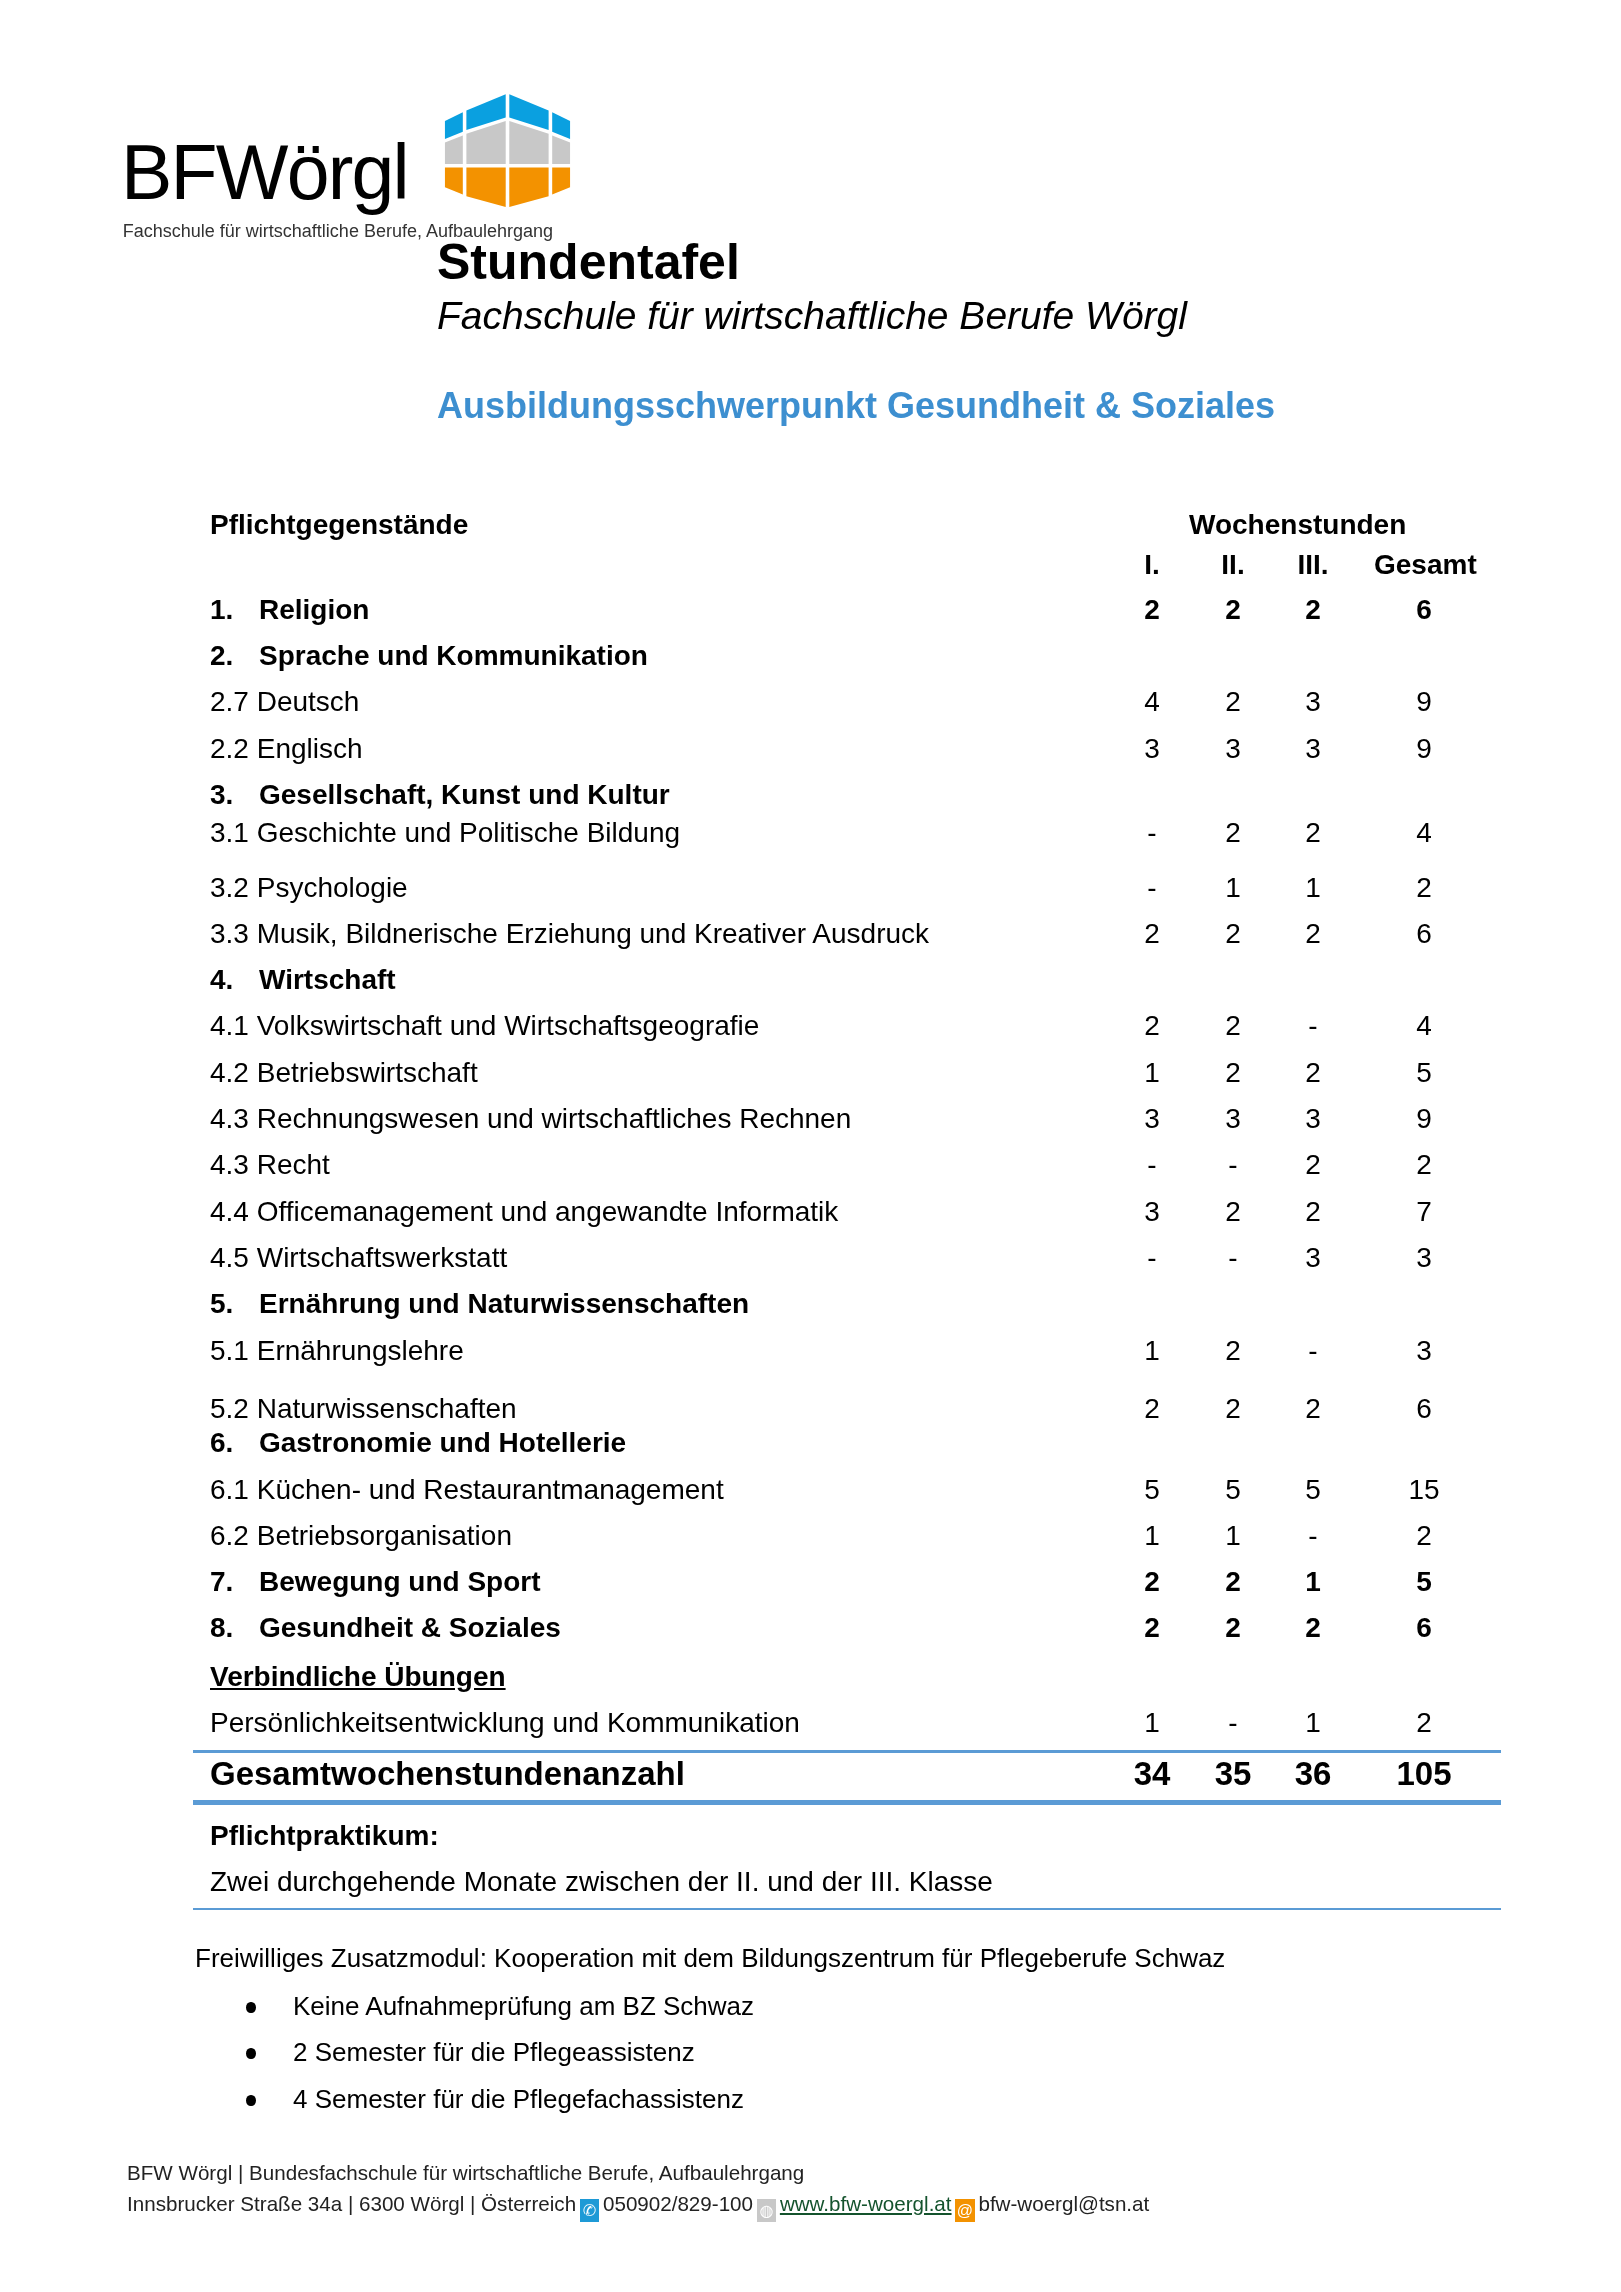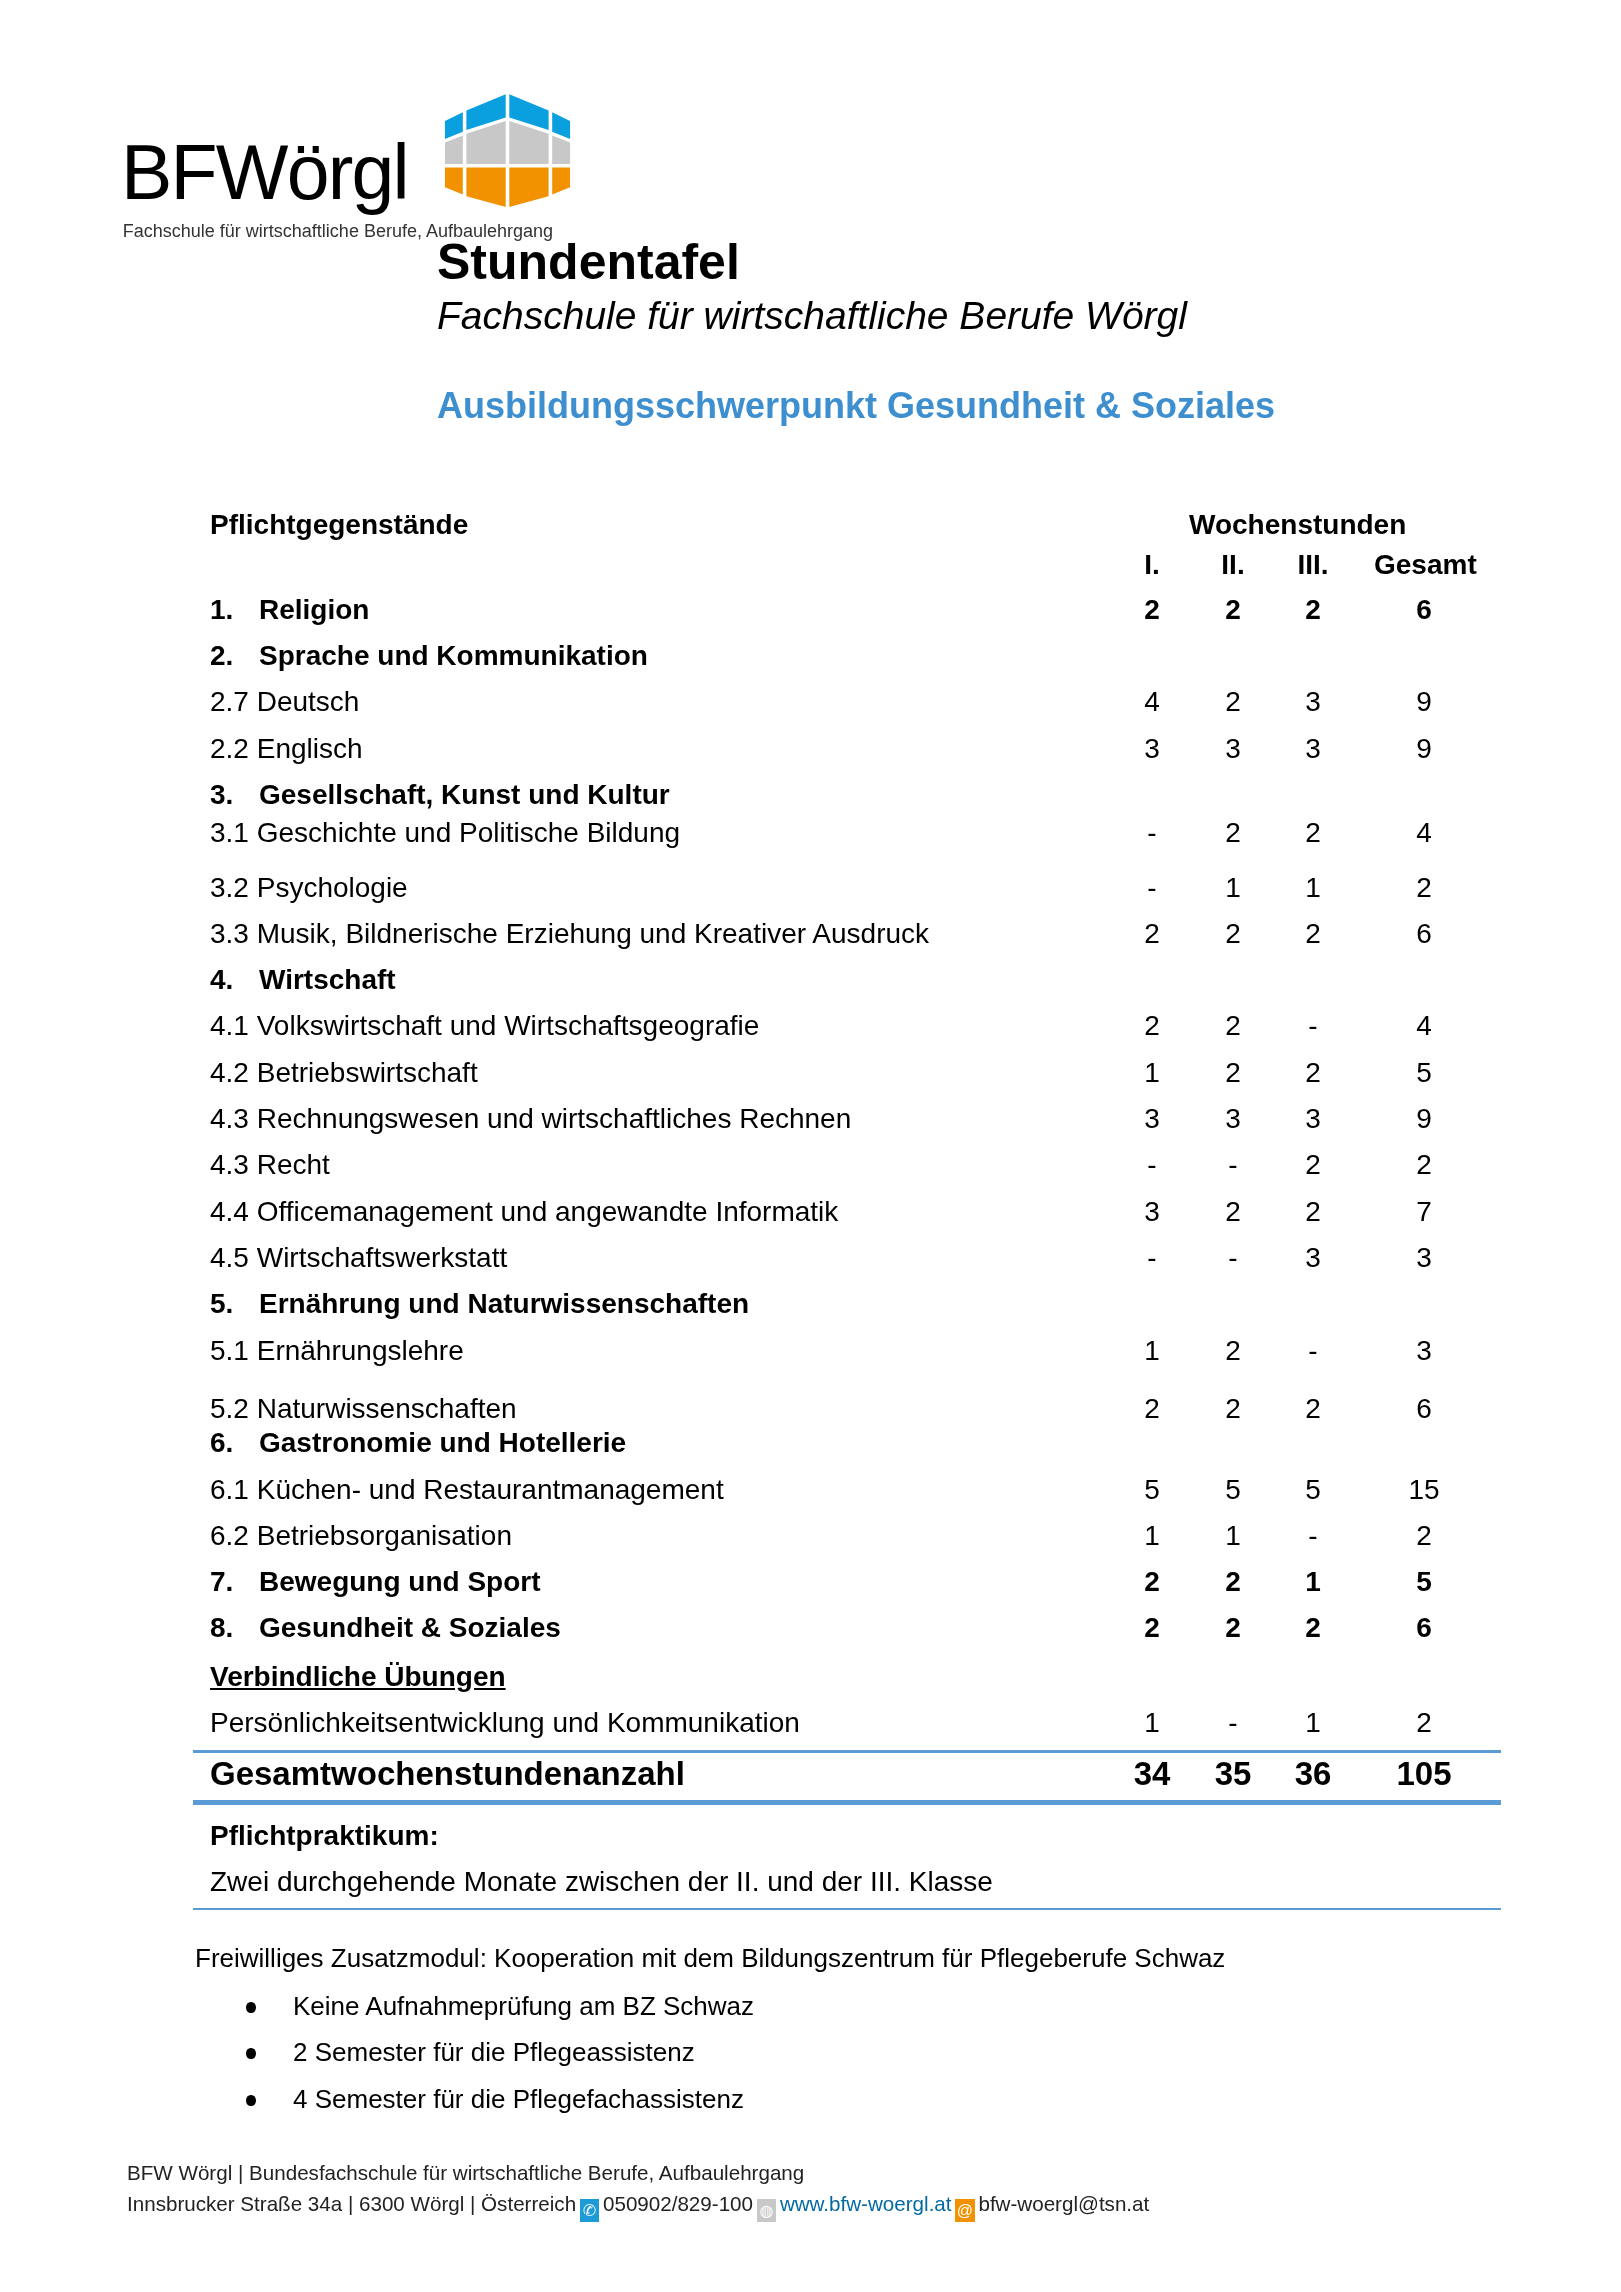--- a/index.html
+++ b/index.html
@@ -20,21 +20,21 @@
   .row .name{position:absolute;left:49px;}
   .row.bold{font-weight:bold;}
   .cell{position:absolute;top:0;width:54px;text-align:center;}
   .c1{left:915px;} .c2{left:996px;} .c3{left:1076px;} .c4{left:1178px;width:72px;}
   .rule{position:absolute;left:193px;width:1308px;background:#5b9bd5;}
   .bullets .b{position:absolute;left:246px;font-size:26px;}
   .bullets .b .dot{position:absolute;left:0;top:10.7px;width:9.9px;height:11.6px;border-radius:50%;background:#000;}
   .bullets .b .txt{position:absolute;left:47px;top:0;white-space:nowrap;}
   .footer{left:83px;font-size:20.6px;color:#222;white-space:nowrap;margin-left:44px;}
   .fi{display:inline-block;width:19.7px;height:23px;vertical-align:-4.5px;margin:0 3.6px;color:#fff;font-size:16px;text-align:center;line-height:23px;}
-  a.link{color:#0369a1;}
+  a.link{color:#14532d;text-decoration:underline;}
 </style>
 </head>
 <body>
 
 <div id="logo" class="abs">
   <span class="logo-text">BFWörgl</span>
   <svg class="logo-mark" width="143" height="115" viewBox="0 0 160 128">
 
     <polygon points="10,30 30,20 30,42 10,50" fill="#0aa0e0"></polygon>
     <polygon points="34,18 78,0 78,26 34,40" fill="#0aa0e0"></polygon>

